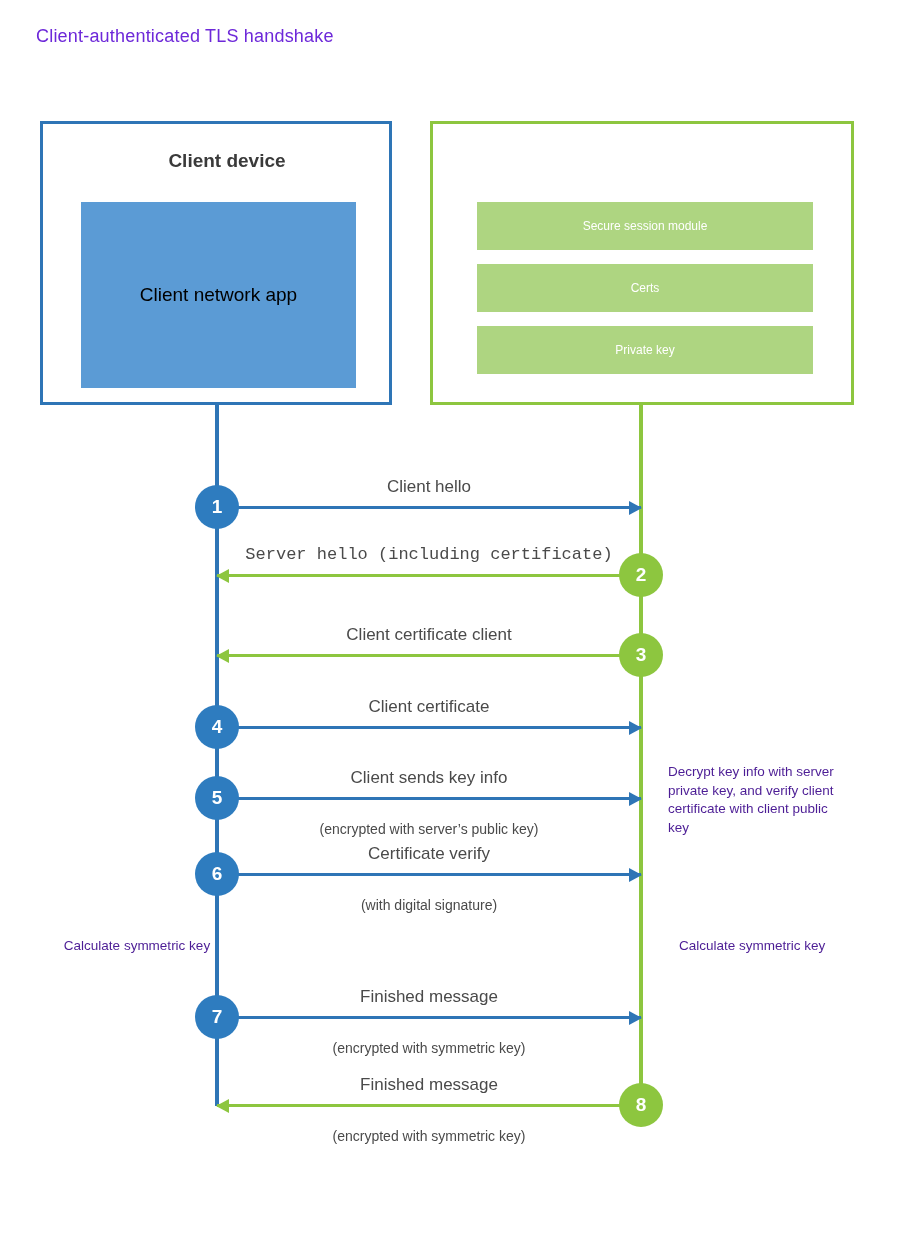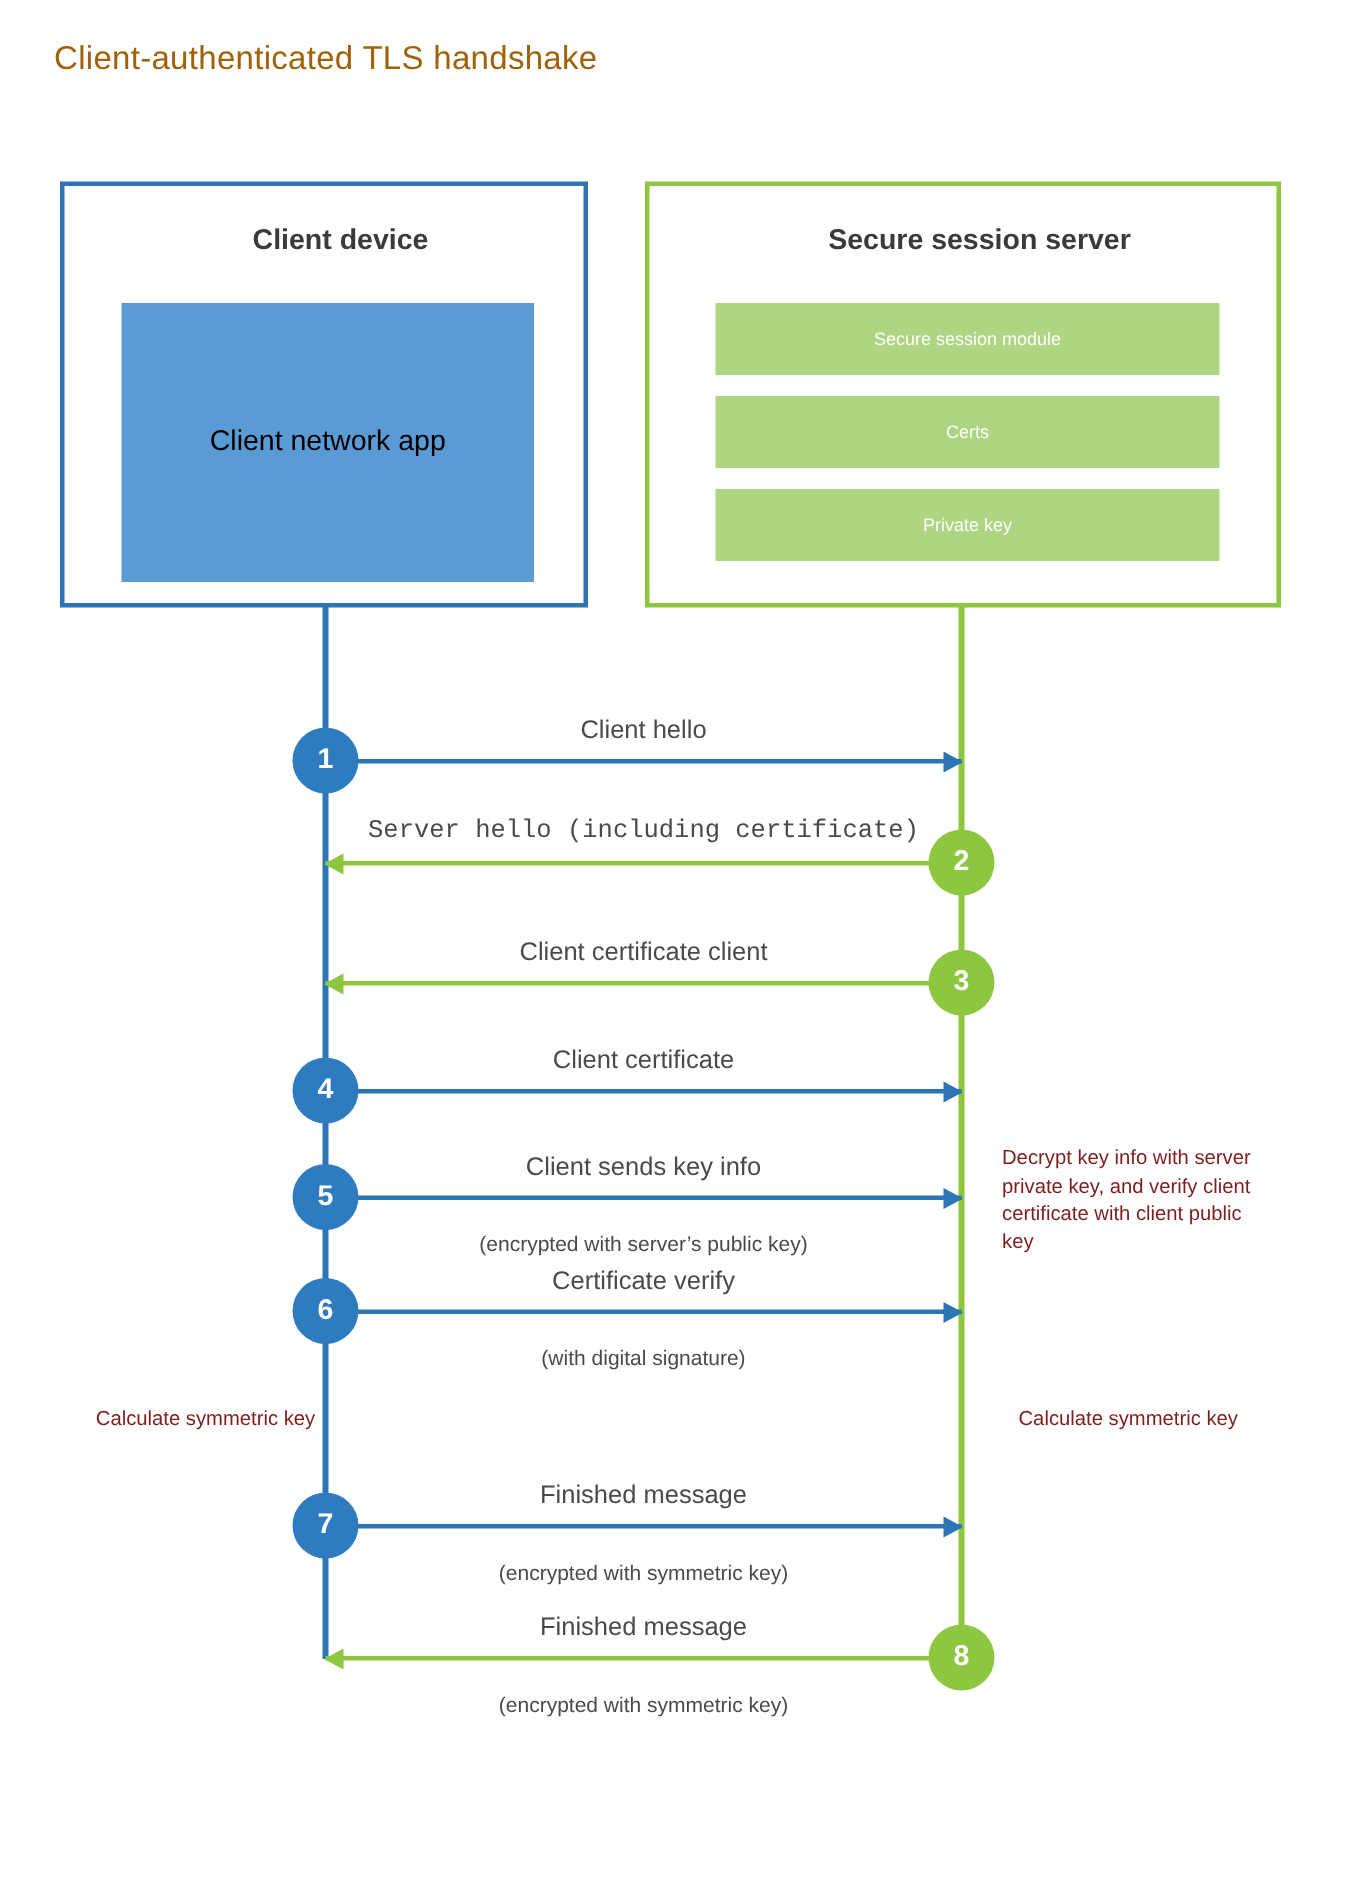--- a/index.html
+++ b/index.html
@@ -6,21 +6,21 @@
   body{
     width:900px;height:1256px;
     background:#ffffff;
     font-family:"Liberation Sans", sans-serif;
     color:#4a4a4a;
     position:relative;
     overflow:hidden;
   }
   #page-title{
     position:absolute;left:36px;top:26px;
-    font-size:22px;font-weight:300;color:#a16207;
+    font-size:18px;font-weight:300;color:#6d28d9;
     letter-spacing:0.2px;white-space:nowrap;
   }
 
   
   .party-box{position:absolute;background:#ffffff;box-sizing:border-box;}
   #client-box{left:40px;top:121px;width:352px;height:284px;border:3px solid #2e75b6;}
   #server-box{left:430px;top:121px;width:424px;height:284px;border:3px solid #8dc63f;}
   .party-title{
     position:absolute;left:0;right:0;top:26px;text-align:center;
     font-size:19px;font-weight:bold;color:#3a3a3a;padding-left:22px;
@@ -74,37 +74,36 @@
   .msg-label{
     position:absolute;left:217px;width:424px;text-align:center;
     font-size:17px;font-weight:400;color:#4a4a4a;white-space:nowrap;
   }
   .msg-sublabel{
     position:absolute;left:217px;width:424px;text-align:center;
     font-size:14px;font-weight:400;color:#4a4a4a;white-space:nowrap;margin-top:12px;
   }
 
   
-  .side-note{position:absolute;font-size:13.5px;line-height:1.38;color:#7f1d1d;}
+  .side-note{position:absolute;font-size:13.5px;line-height:1.38;color:#4c1d95;}
   #note-server-decrypt{left:668px;top:763px;width:175px;text-align:left;}
   #note-client-symkey{left:62px;top:937px;width:150px;text-align:center;}
   #note-server-symkey{left:679px;top:937px;width:160px;text-align:left;}
 </style>
 </head>
 <body>
 
 <div id="page-title">Client-authenticated TLS handshake</div>
 
 <div class="party-box" id="client-box">
   <div class="party-title">Client device</div>
   <div id="client-app-box">Client network app</div>
 </div>
 
 <div class="party-box" id="server-box">
-  <div class="party-title">Secure session server</div>
   <div class="server-bar" id="server-bar-0">Secure session module</div>
   <div class="server-bar" id="server-bar-1">Certs</div>
   <div class="server-bar" id="server-bar-2">Private key</div>
 </div>
 
 <div class="lifeline" id="client-lifeline"></div>
 <div class="lifeline" id="server-lifeline"></div>
 
 <div id="steps-layer">
     <div class="msg-arrow to-server" style="top: 506px;"></div>

